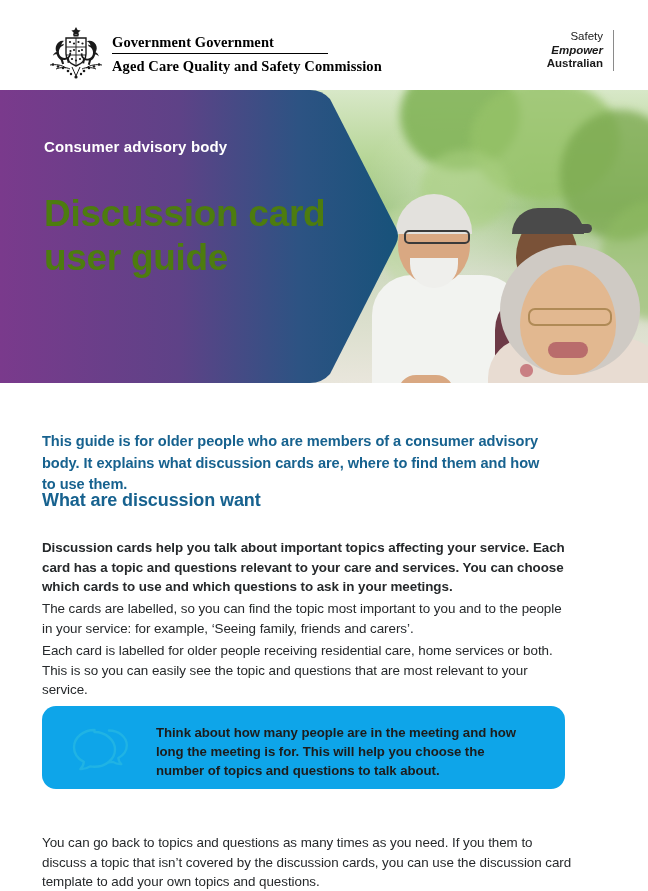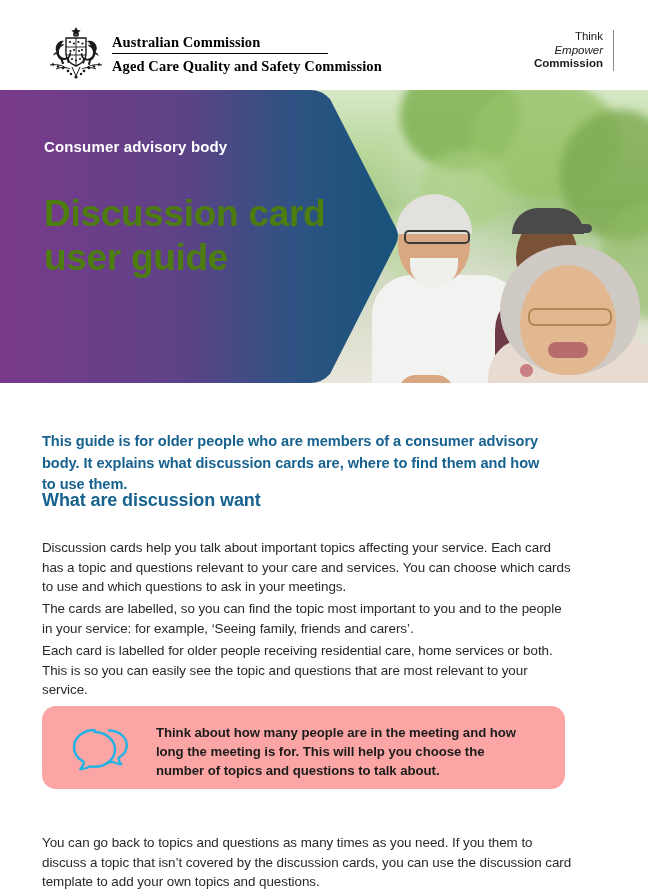--- a/index.html
+++ b/index.html
@@ -65,21 +65,21 @@
   .tagline {
     position: absolute;
     right: 34px; top: 30px;
     text-align: right;
     line-height: 13.5px;
     padding-right: 10px;
     border-right: 1px solid #8a8a8a;
   }
   .tagline div { font-size: 11.5px; color: #1a1a1a; }
   .tag-engage   { font-weight: 400; color: #3a3a3a; }
-  .tag-empower  { font-style: italic; font-weight: 400; color: #2a2a2a; }
+  .tag-empower  { font-style: italic; font-weight: 700; color: #2a2a2a; }
   .tag-safeguard{ font-weight: bold; color: #000000; }
 
   
   .hero {
     position: absolute;
     left: 0; top: 90px;
     width: 648px; height: 293px;
     overflow: hidden;
     background: #ffffff;
   }
@@ -163,30 +163,30 @@
 
   .para {
     position: absolute;
     left: 42px;
     width: 530px;
     font-size: 13.4px;
     color: #26292b;
     line-height: 19.4px;
     letter-spacing: -0.05px;
   }
-  .para-1 { top: 142px; }
+  .para-1 { top: 142px; font-weight: bold; }
   .para-2 { top: 203px; }
   .para-3 { top: 245px; }
 
   
   .callout {
     position: absolute;
     left: 42px; top: 323px;
     width: 523px; height: 83px;
-    background: #fca5a5;
+    background: #0ea5e9;
     border-radius: 14px;
   }
   .callout-icon {
     position: absolute;
     left: 26px; top: 16px;
     width: 74px; height: 54px;
   }
   .callout-icon svg { display: block; }
   .callout-text {
     position: absolute;
@@ -253,29 +253,29 @@
           <circle cx="40" cy="46" r="1.3"></circle>
         <path d="M28 42 c1.5 3 2.5 6 4 9 M36 42 c-1.5 3 -2.5 6 -4 9" stroke="#1a1a1a" stroke-width="1" fill="none"></path>
         <circle cx="32" cy="52" r="1.6"></circle>
         <circle cx="27" cy="49" r="1.2"></circle>
           <circle cx="37" cy="49" r="1.2"></circle>
       </g>
     </svg>
   </div>
 
   <div class="govt-lockup">
-    <div class="govt-line1">Australian Commission</div>
+    <div class="govt-line1">Government Government</div>
     <div class="govt-rule"></div>
     <div class="govt-line2">Aged Care Quality and Safety Commission</div>
   </div>
 
   <div class="tagline">
-    <div class="tag-engage">Think</div>
+    <div class="tag-engage">Safety</div>
     <div class="tag-empower">Empower</div>
-    <div class="tag-safeguard">Commission</div>
+    <div class="tag-safeguard">Australian</div>
   </div>
 </div>
 
 <div class="hero">
 
   <div class="hero-photo">
 
     <div class="leaf" style="left:400px; top:-30px; width:120px; height:110px; background:#7fb254; opacity:.85;"></div>
     <div class="leaf" style="left:470px; top:-10px; width:150px; height:120px; background:#96c268; opacity:.8;"></div>
     <div class="leaf" style="left:560px; top:20px;  width:120px; height:130px; background:#7aa84e; opacity:.75;"></div>

